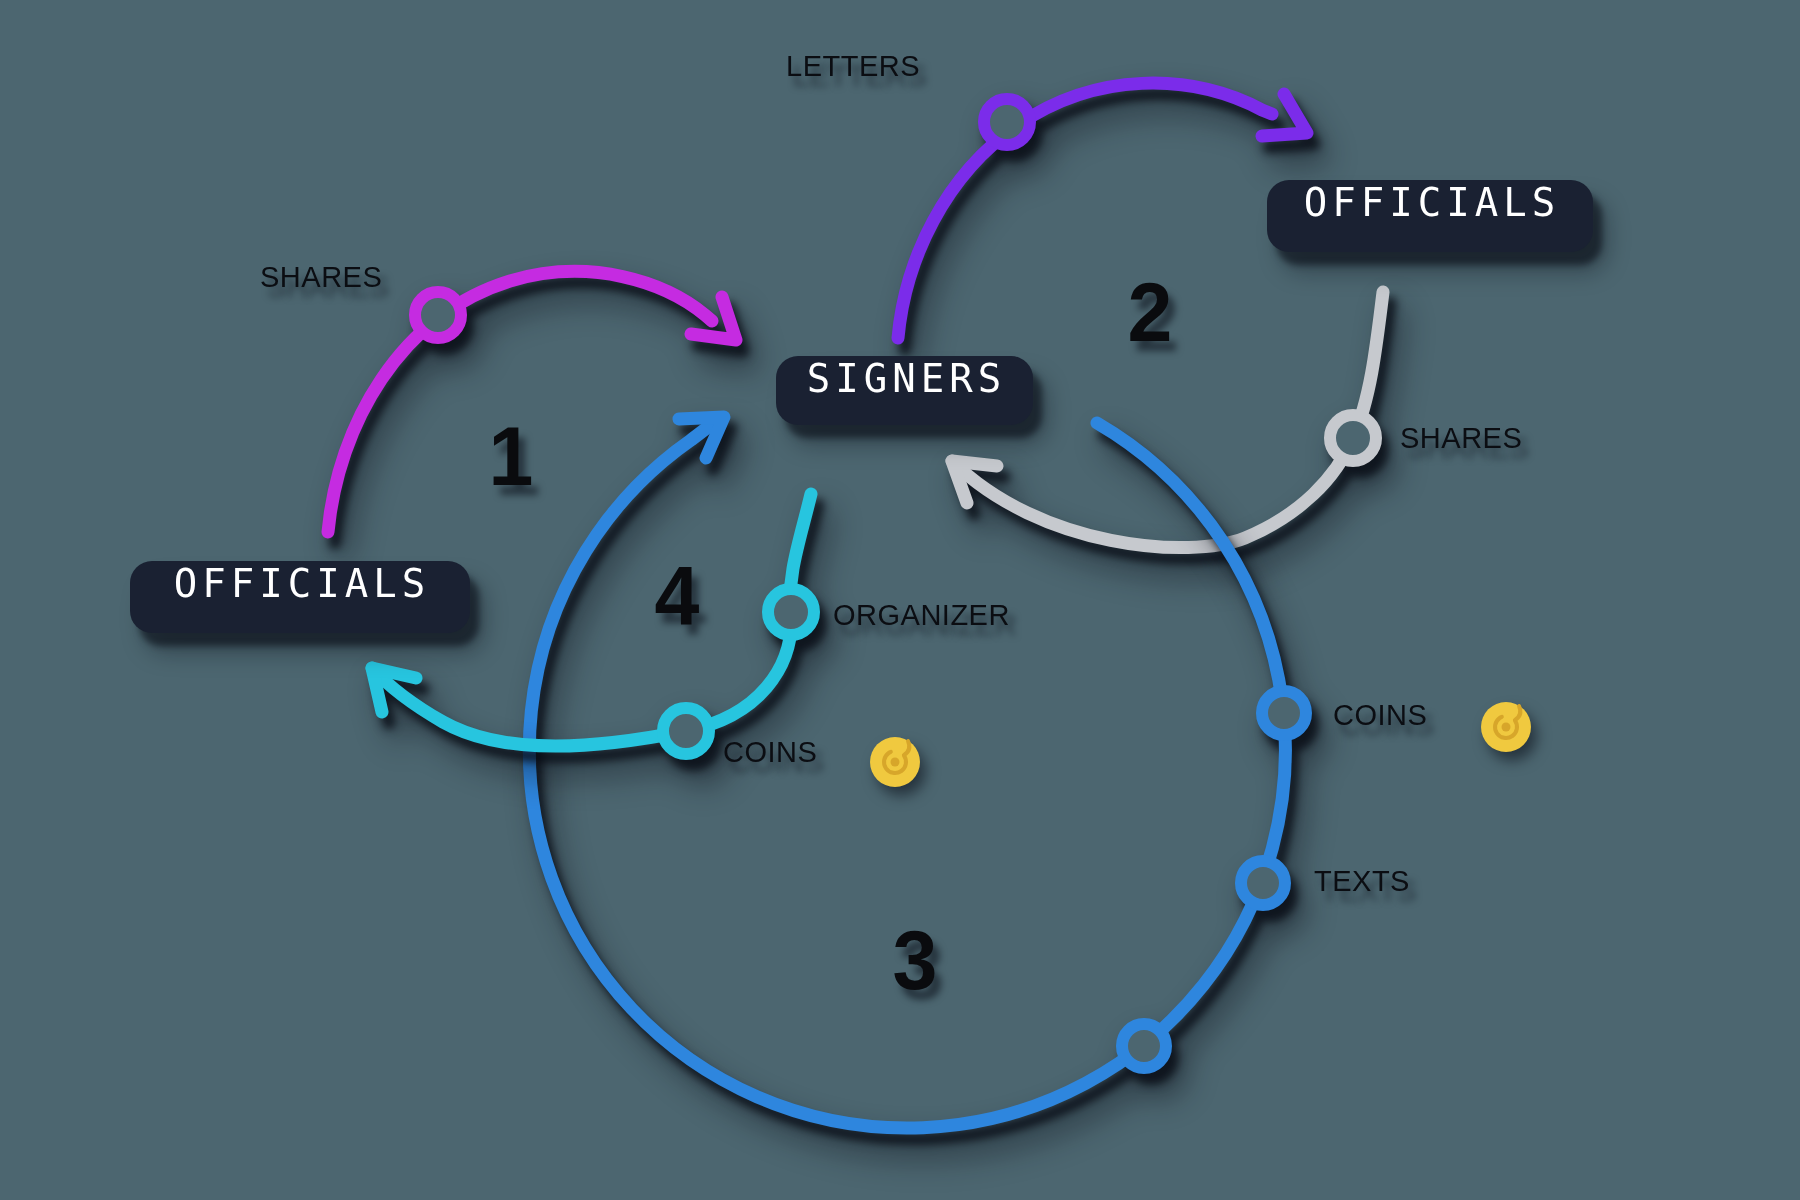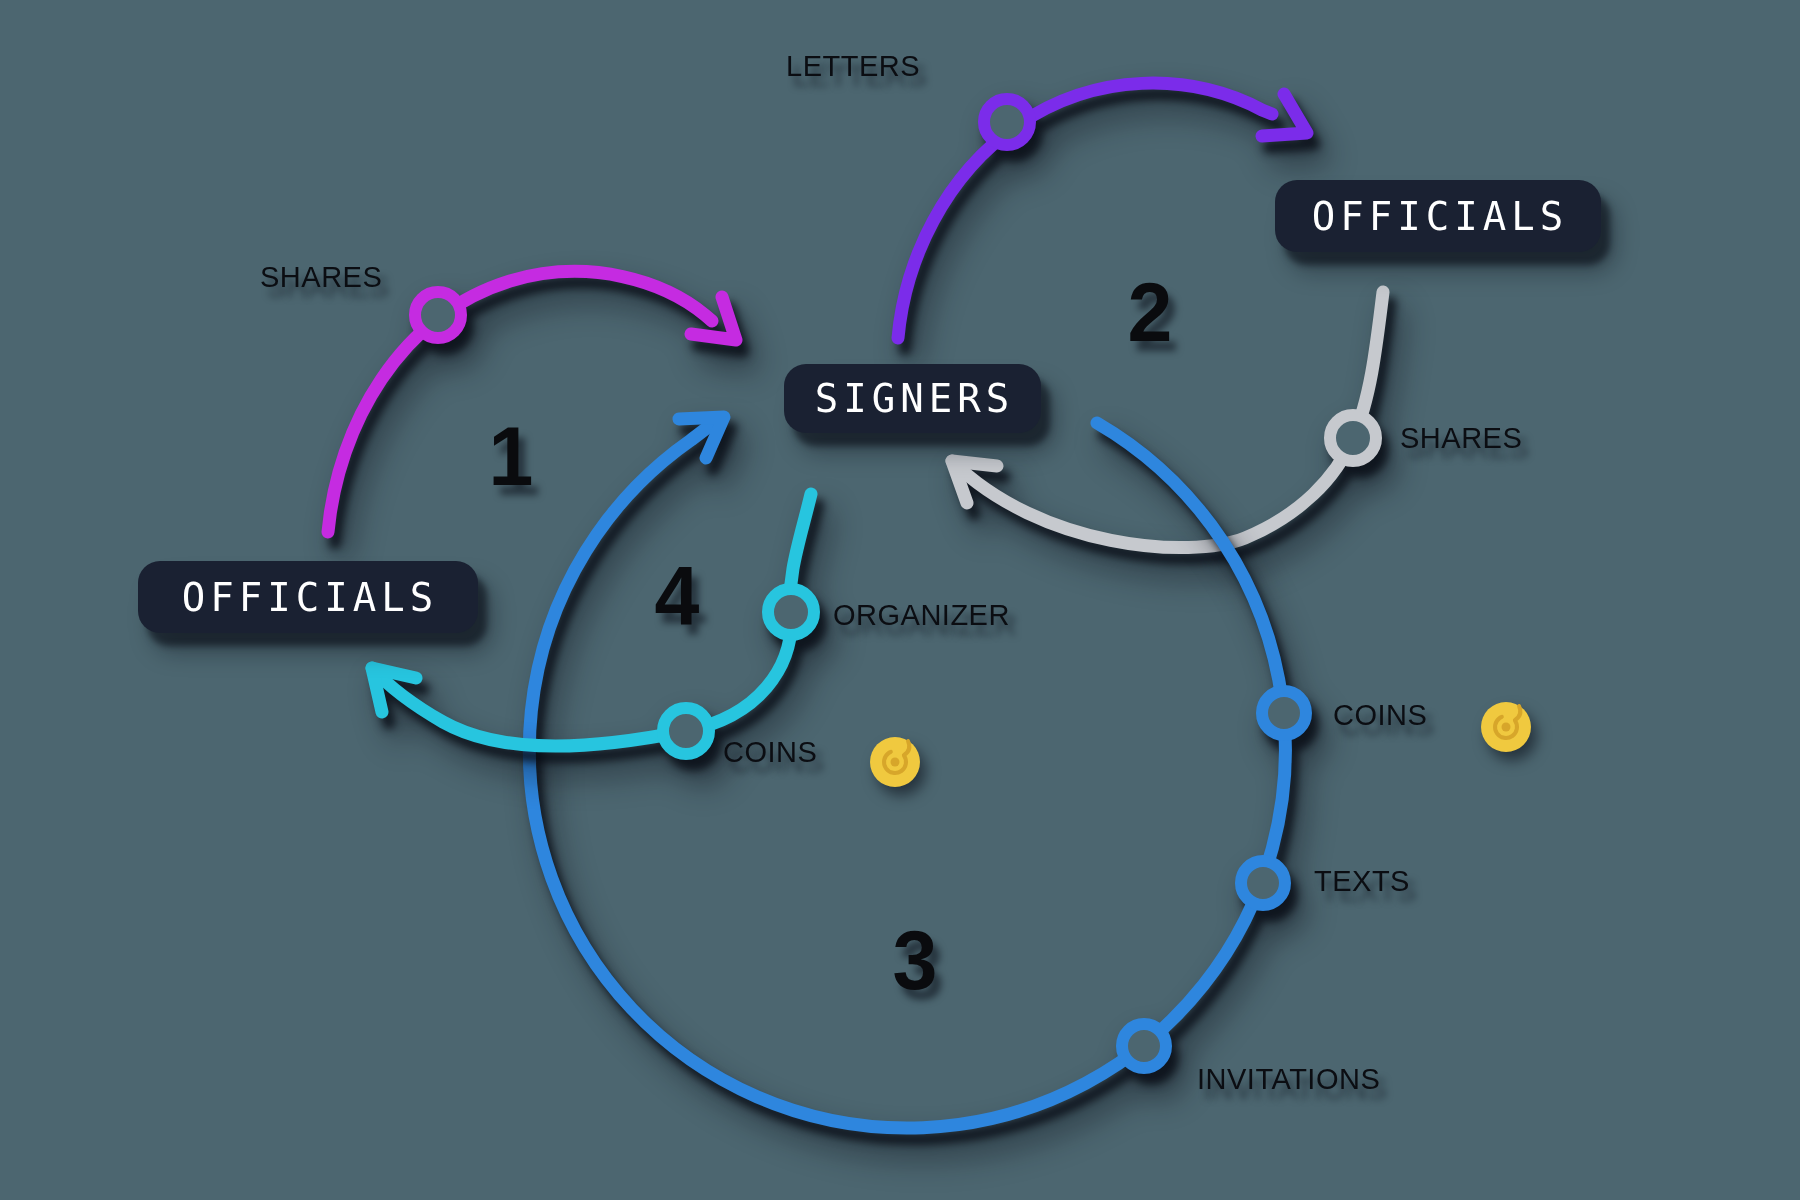--- a/index.html
+++ b/index.html
@@ -30,25 +30,24 @@
   .arc { filter: drop-shadow(7px 11px 4px rgba(8,11,20,0.80)) drop-shadow(10px 16px 14px rgba(8,11,20,0.45)); }
   .arc.magenta path, .arc.magenta circle { stroke: var(--c-magenta, #C52BE1); }
   .arc.purple  path, .arc.purple  circle { stroke: var(--c-purple, #7B2CEA); }
   .arc.gray    path, .arc.gray    circle { stroke: var(--c-gray, #C6C9CE); }
   .arc.blue    path, .arc.blue    circle { stroke: var(--c-blue, #2E86DE); }
   .arc.cyan    path, .arc.cyan    circle { stroke: var(--c-cyan, #27C5DF); }
 
   
   .badge {
     position: absolute;
-    display: flex; align-items: center; justify-content: center;
+    display: flex; align-items: flex-start; justify-content: center;
     background: var(--c-badge_bg, #1A2132);
     border-radius: 22px;
     box-shadow: 9px 13px 6px rgba(8,11,20,0.55), 14px 20px 22px rgba(8,11,20,0.35);
-    margin-left: 8px;
   }
   .badge span {
     color: var(--c-badge_text, #fff);
     font-family: "DejaVu Sans Mono", monospace;
     font-size: 39px;
     letter-spacing: 5px;
     white-space: nowrap;
     transform: translateX(2px); 
   }
 
@@ -123,35 +122,34 @@
       <path d="M 811,494 C 800,540 787,575 791,612 C 795,668 757,717 686,731 C 600,748 505,757 443,722 C 415,706 392,690 372,668"></path>
       <path d="M 382,712 L 372,668 L 416,678"></path>
       <circle class="node" cx="791" cy="612" r="23"></circle>
       <circle class="node" cx="686" cy="731" r="23"></circle>
     </g>
   </svg>
 
   <div class="badge" style="left:130px; top:561px; width:340px; height:72px">
     <span>OFFICIALS</span>
   </div>
-  <div class="badge" style="left:776px; top:364px; width:257px; height:69px">
+  <div class="badge" style="left:776px; top:356px; width:257px; height:69px">
     <span>SIGNERS</span>
   </div>
   <div class="badge" style="left:1267px; top:180px; width:326px; height:72px">
     <span>OFFICIALS</span>
   </div>
 
   <div class="lbl" style="left:260px; top:263px">SHARES</div>
   <div class="lbl" style="left:786px; top:52px">LETTERS</div>
   <div class="lbl" style="left:1400px; top:424px">SHARES</div>
   <div class="lbl" style="left:833px; top:601px">ORGANIZER</div>
   <div class="lbl" style="left:723px; top:738px">COINS</div>
   <div class="lbl" style="left:1333px; top:701px">COINS</div>
   <div class="lbl" style="left:1314px; top:867px">TEXTS</div>
-  <div class="lbl" style="left:1197px; top:1065px">INVITATIONS</div>
 
   <div class="num" style="left:511px; top:456px">1</div>
   <div class="num" style="left:1150px; top:312px">2</div>
   <div class="num" style="left:915px; top:960px">3</div>
   <div class="num" style="left:677px; top:596px">4</div>
 
   <svg class="coin" style="left:867px; top:734px" viewBox="-28 -28 56 56" aria-hidden="true">
     <circle class="coin-body" r="25"></circle>
     <circle class="coin-ring" r="11" stroke-dasharray="54 16" transform="rotate(-35)"></circle>
     <path class="coin-tail" d="M 9,-7 Q 17,-12 13,-21"></path>

